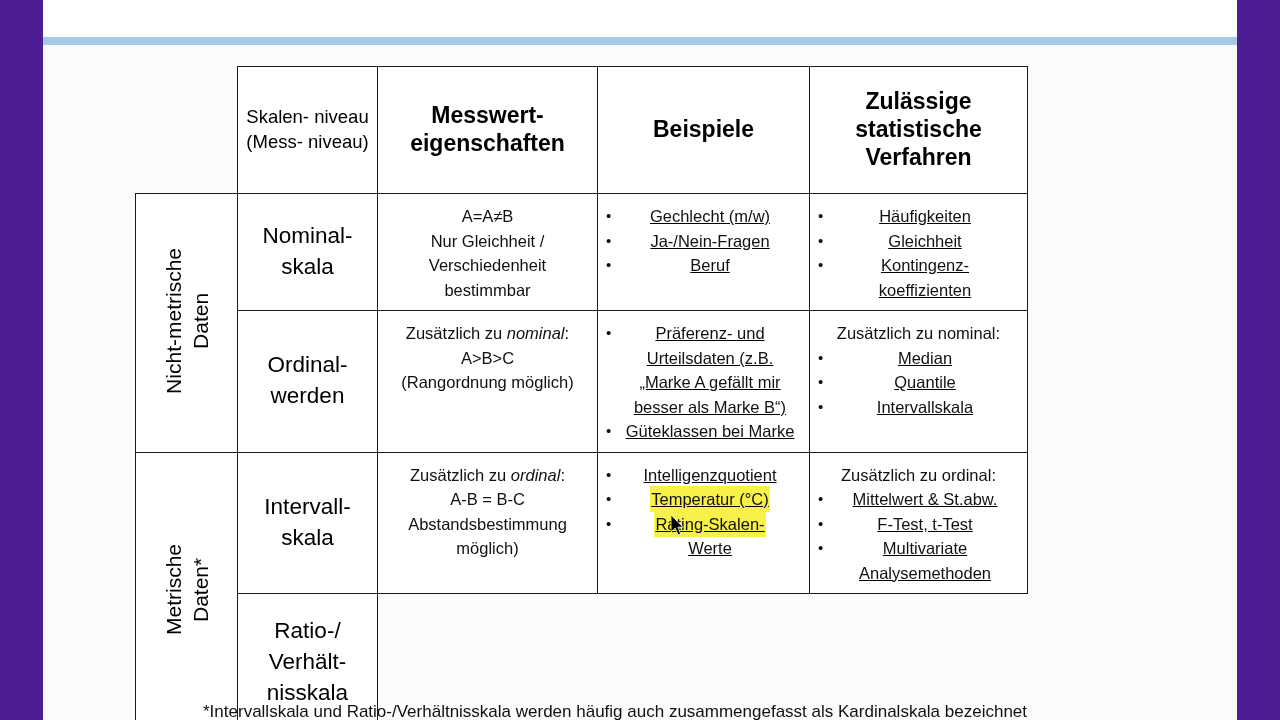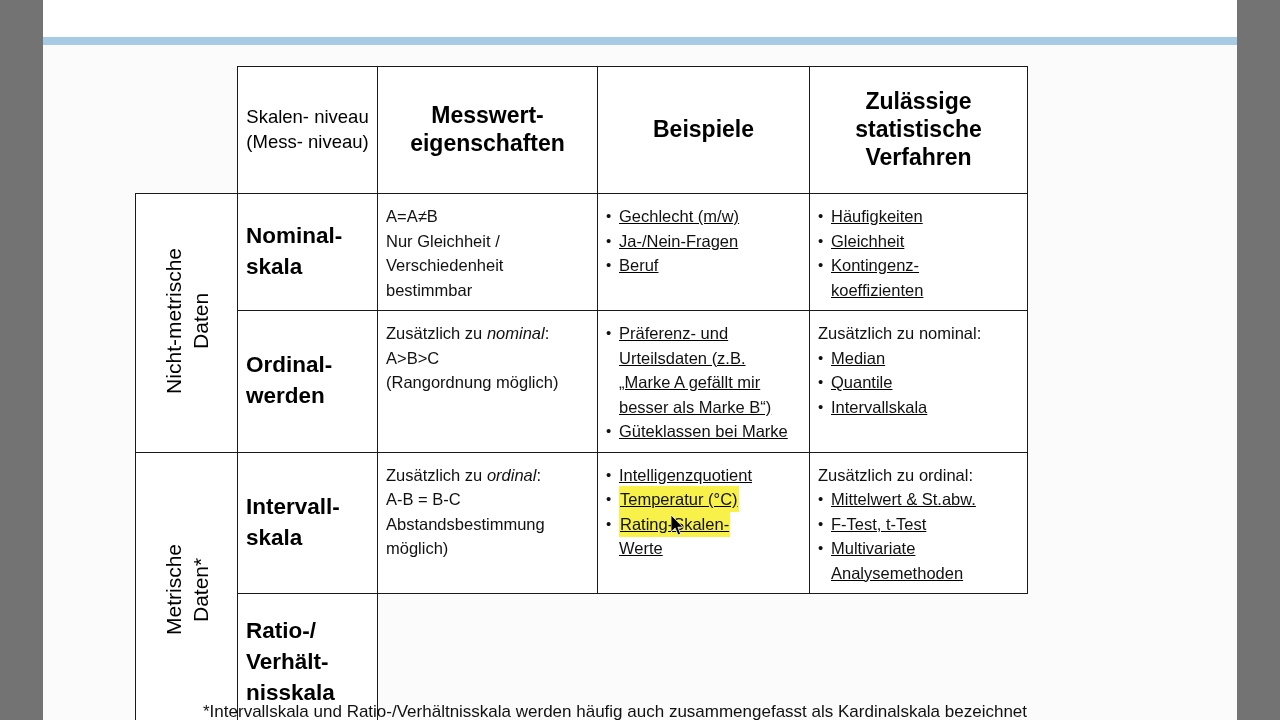--- a/index.html
+++ b/index.html
@@ -10,21 +10,21 @@
   body {
     width: 1280px;
     height: 720px;
     overflow: hidden;
     font-family: "Liberation Sans", sans-serif;
   }
   .stage {
     position: relative;
     width: 1280px;
     height: 720px;
-    background: #737373;
+    background: #4c1d95;
   }
   .slide {
     position: absolute;
     left: 43px;
     top: 0px;
     width: 1194px;
     height: 720px;
     background: #ffffff;
   }
   .slide-inner {
@@ -102,26 +102,25 @@
   .vert {
     writing-mode: vertical-rl;
     transform: rotate(180deg);
     font-size: 21px;
     line-height: 27px;
     white-space: pre-line;
     display: inline-block;
     text-align: center;
   }
   .scalename {
-    text-align: left;
+    text-align: center;
     vertical-align: middle !important;
     font-size: 22.5px;
     line-height: 31px;
     white-space: pre-line;
-    font-weight: bold;
   }
   .body-text {
     font-size: 16.5px;
     line-height: 24.5px;
     color: #111;
   }
   .body-text .ital { font-style: italic; }
   ul.b {
     list-style: none;
     margin: 0;
@@ -165,21 +164,21 @@
     padding: 4px 1px;
   }
   .cursor {
     position: absolute;
     left: 628px;
     top: 515px;
     width: 16px;
     height: 22px;
     pointer-events: none;
   }
-  .tall-cell-pad { padding-top: 10px !important; }
+  .tall-cell-pad { padding-top: 10px !important; text-align: center; }
 </style>
 </head>
 <body>
 
 <div class="stage">
   <div class="slide">
     <div class="slide-inner">
       <div class="top-white"></div>
       <div class="blue-bar"></div>
 

